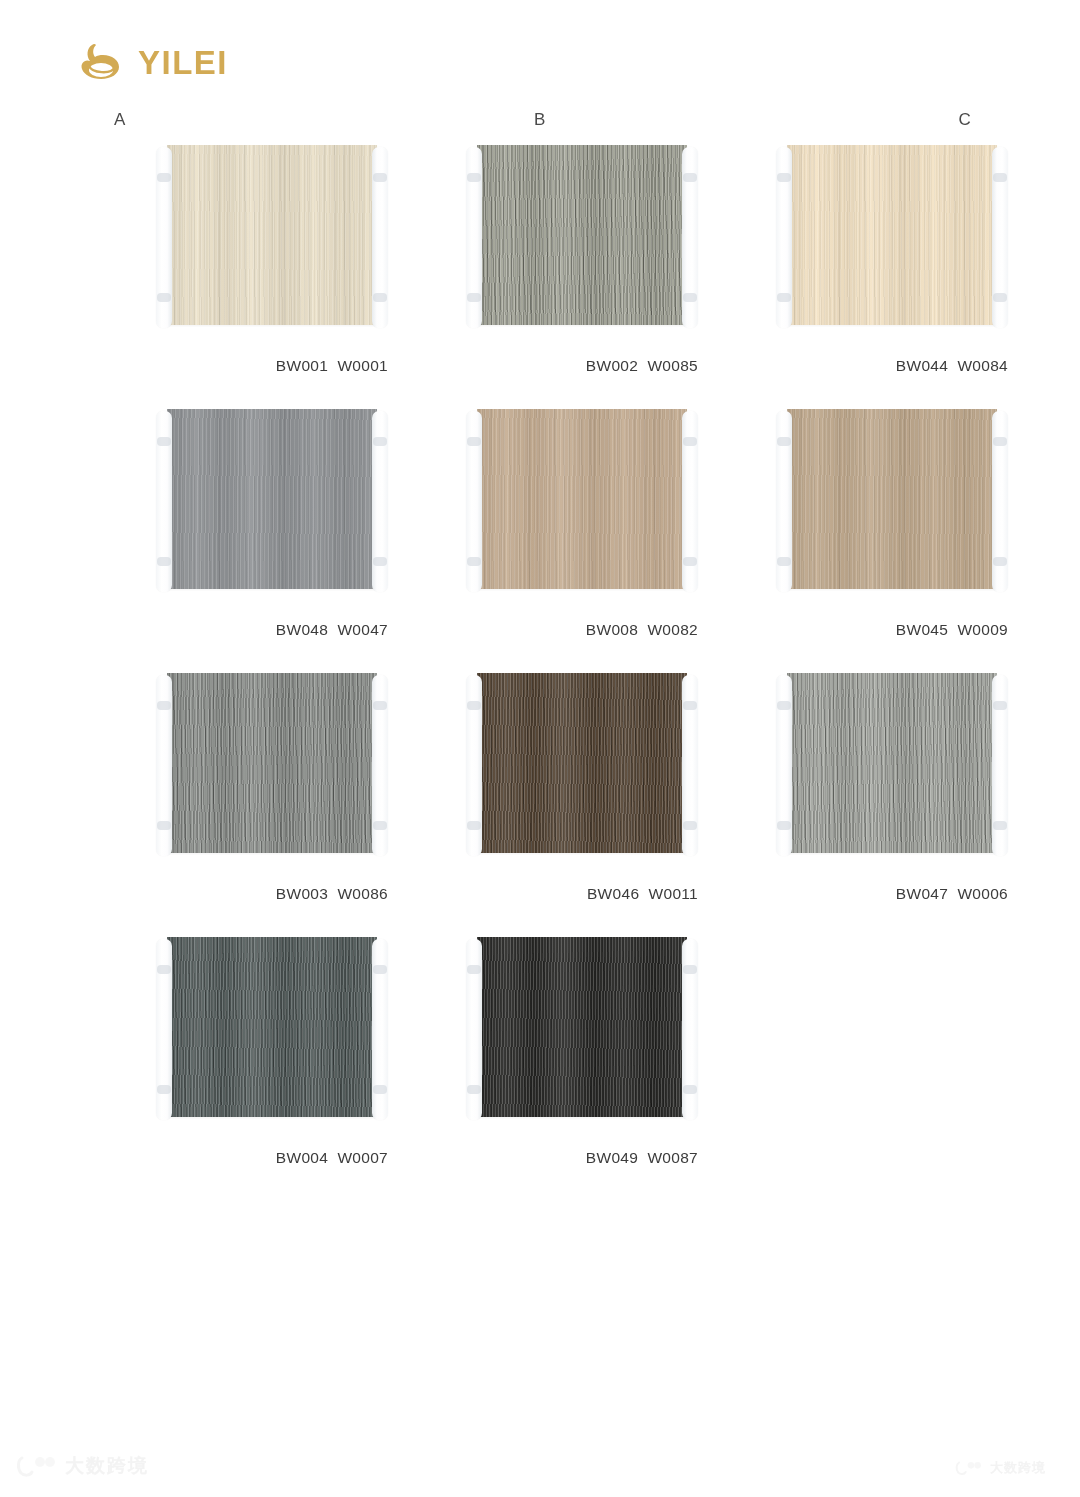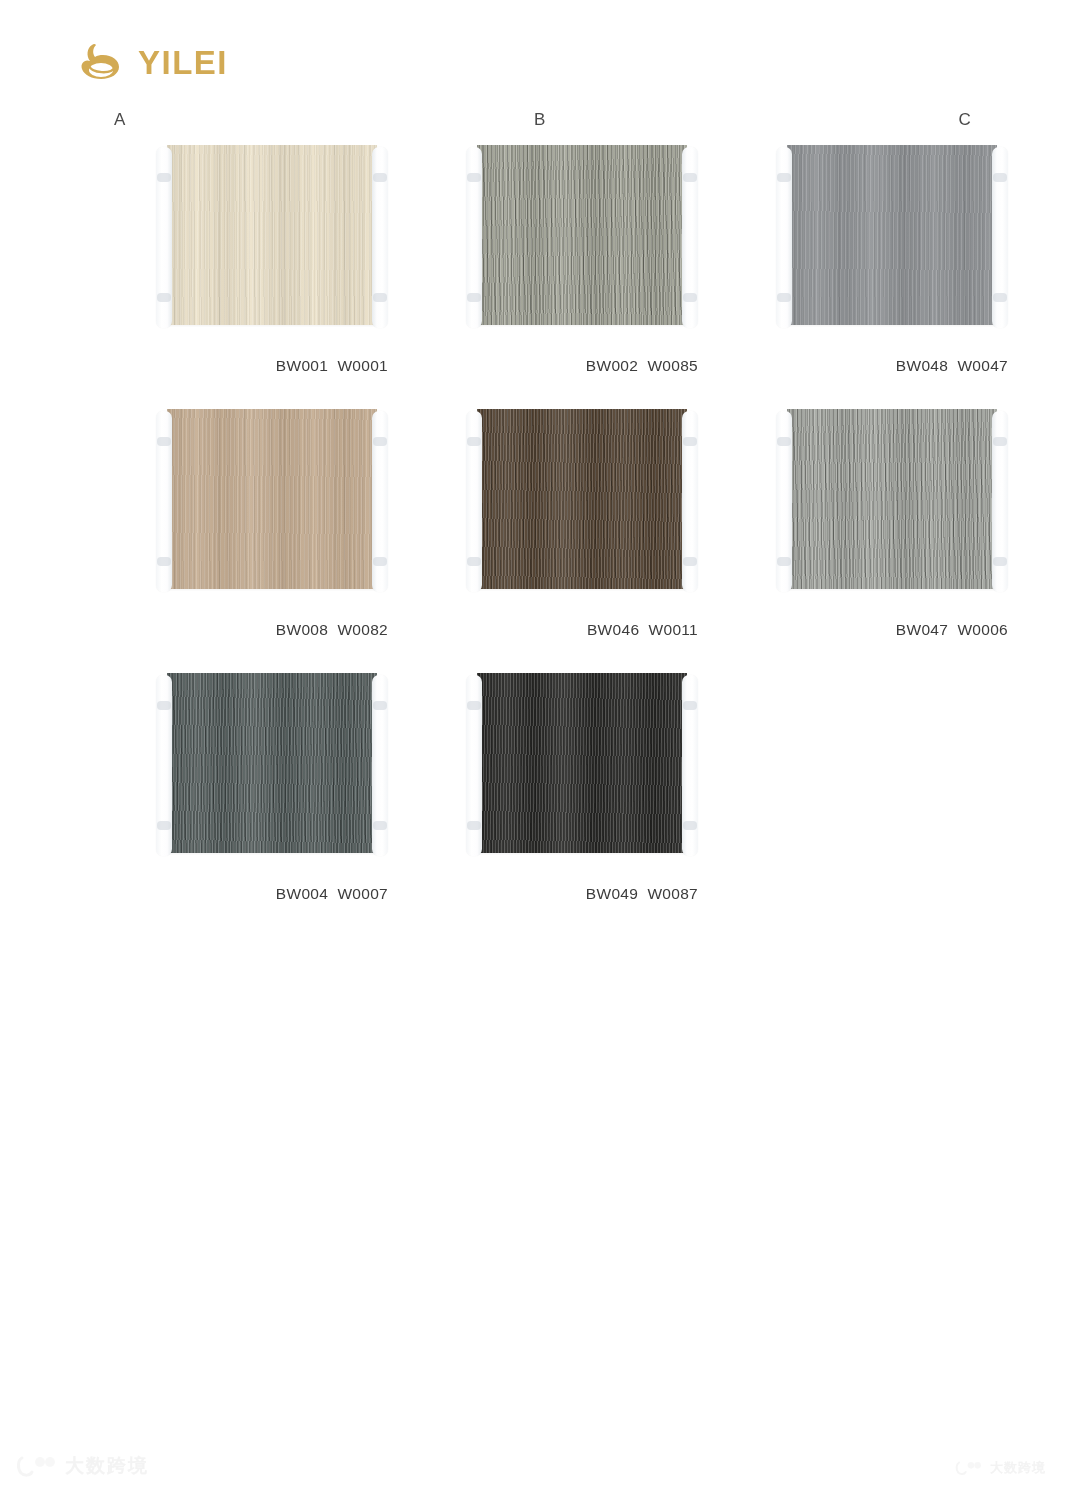--- a/index.html
+++ b/index.html
@@ -286,20 +286,33 @@
             <div class="band"></div>
           </div>
           <div class="clip right"></div>
         </div>
         <div class="caption">BW002  W0085</div>
       </div>
       <div class="cell">
         <div class="board">
           <div class="clip left"></div>
           <div class="face">
+            <div class="base" style="background: rgb(244, 227, 197);"></div>
+            <div class="grain"></div>
+            <div class="grain2"></div>
+            <div class="band"></div>
+          </div>
+          <div class="clip right"></div>
+        </div>
+        <div class="caption">BW044  W0084</div>
+      </div>
+      <div class="cell">
+        <div class="board">
+          <div class="clip left"></div>
+          <div class="face">
             <div class="base" style="background: rgb(144, 147, 150);"></div>
             <div class="grain"></div>
             <div class="grain2"></div>
             <div class="band"></div>
           </div>
           <div class="clip right"></div>
         </div>
         <div class="caption">BW048  W0047</div>
       </div>
       <div class="cell">
@@ -307,20 +320,46 @@
           <div class="clip left"></div>
           <div class="face">
             <div class="base" style="background: rgb(198, 174, 147);"></div>
             <div class="grain"></div>
             <div class="grain2"></div>
             <div class="band"></div>
           </div>
           <div class="clip right"></div>
         </div>
         <div class="caption">BW008  W0082</div>
+      </div>
+      <div class="cell">
+        <div class="board">
+          <div class="clip left"></div>
+          <div class="face">
+            <div class="base" style="background: rgb(193, 170, 142);"></div>
+            <div class="grain"></div>
+            <div class="grain2"></div>
+            <div class="band"></div>
+          </div>
+          <div class="clip right"></div>
+        </div>
+        <div class="caption">BW045  W0009</div>
+      </div>
+      <div class="cell">
+        <div class="board">
+          <div class="clip left"></div>
+          <div class="face rough">
+            <div class="base" style="background: rgb(143, 147, 143);"></div>
+            <div class="grain"></div>
+            <div class="grain2"></div>
+            <div class="band"></div>
+          </div>
+          <div class="clip right"></div>
+        </div>
+        <div class="caption">BW003  W0086</div>
       </div>
       <div class="cell">
         <div class="board">
           <div class="clip left"></div>
           <div class="face rough">
             <div class="base" style="background: rgb(88, 71, 54);"></div>
             <div class="grain"></div>
             <div class="grain2"></div>
             <div class="band"></div>
           </div>

